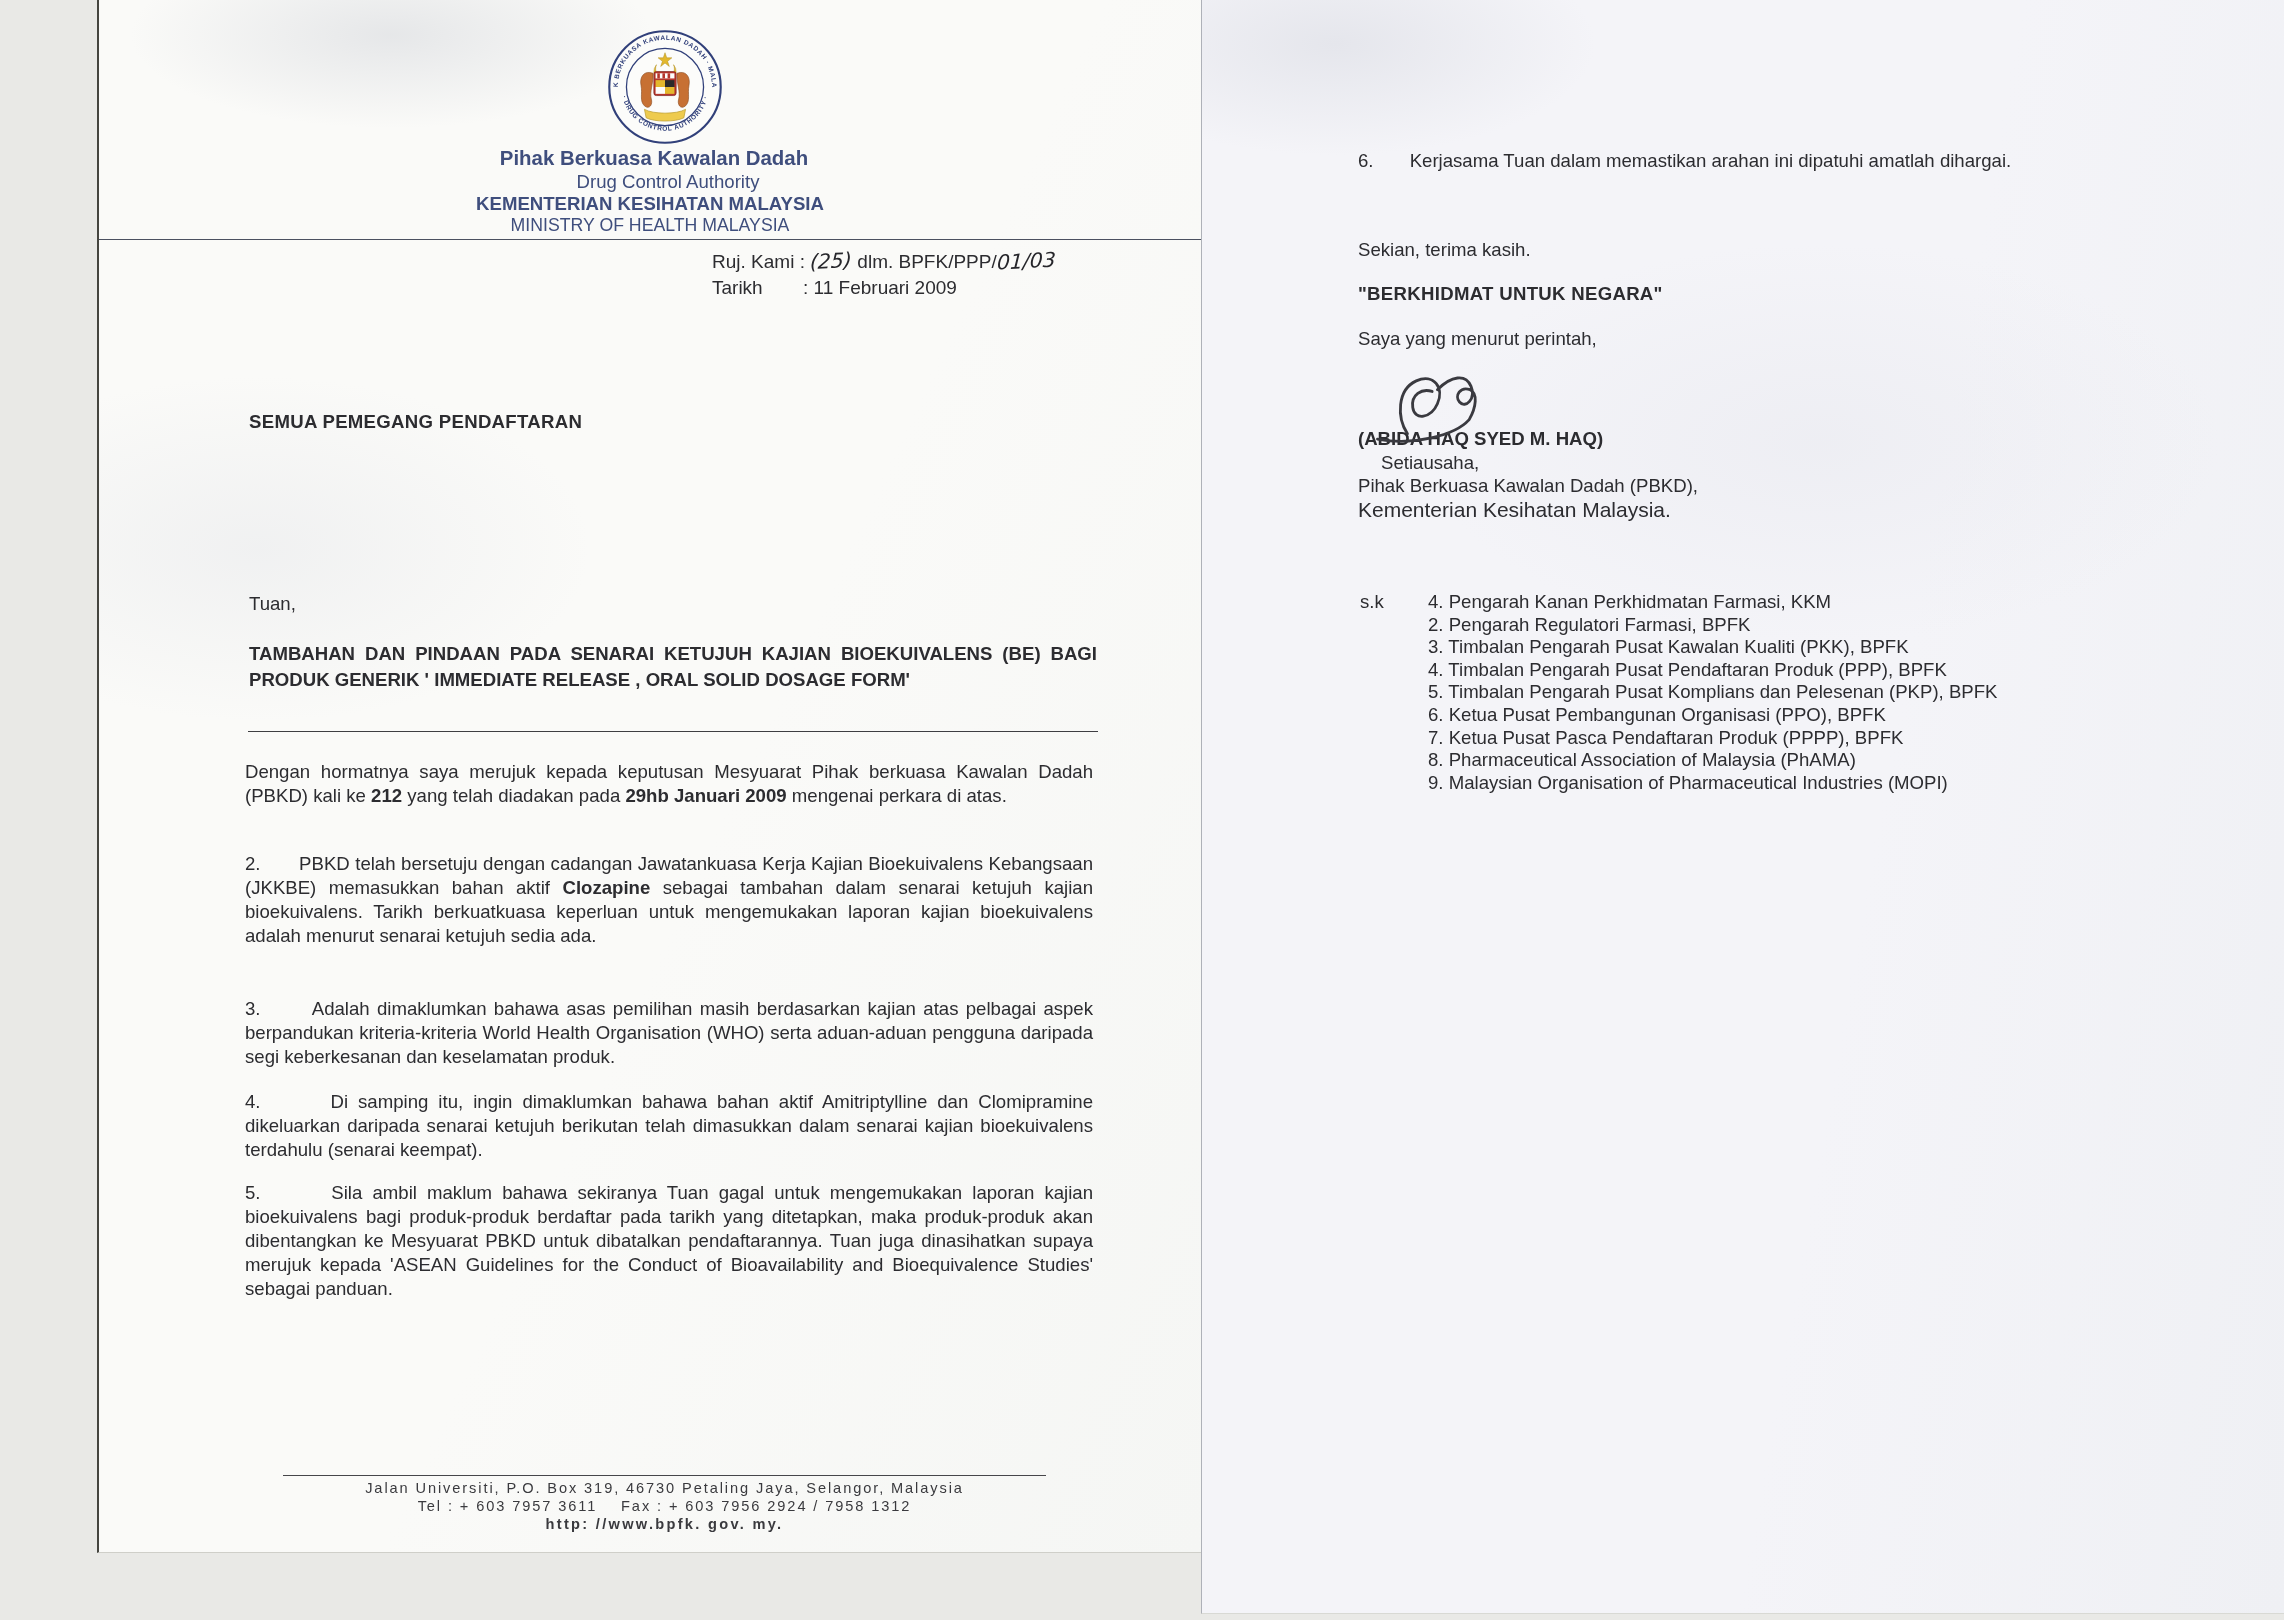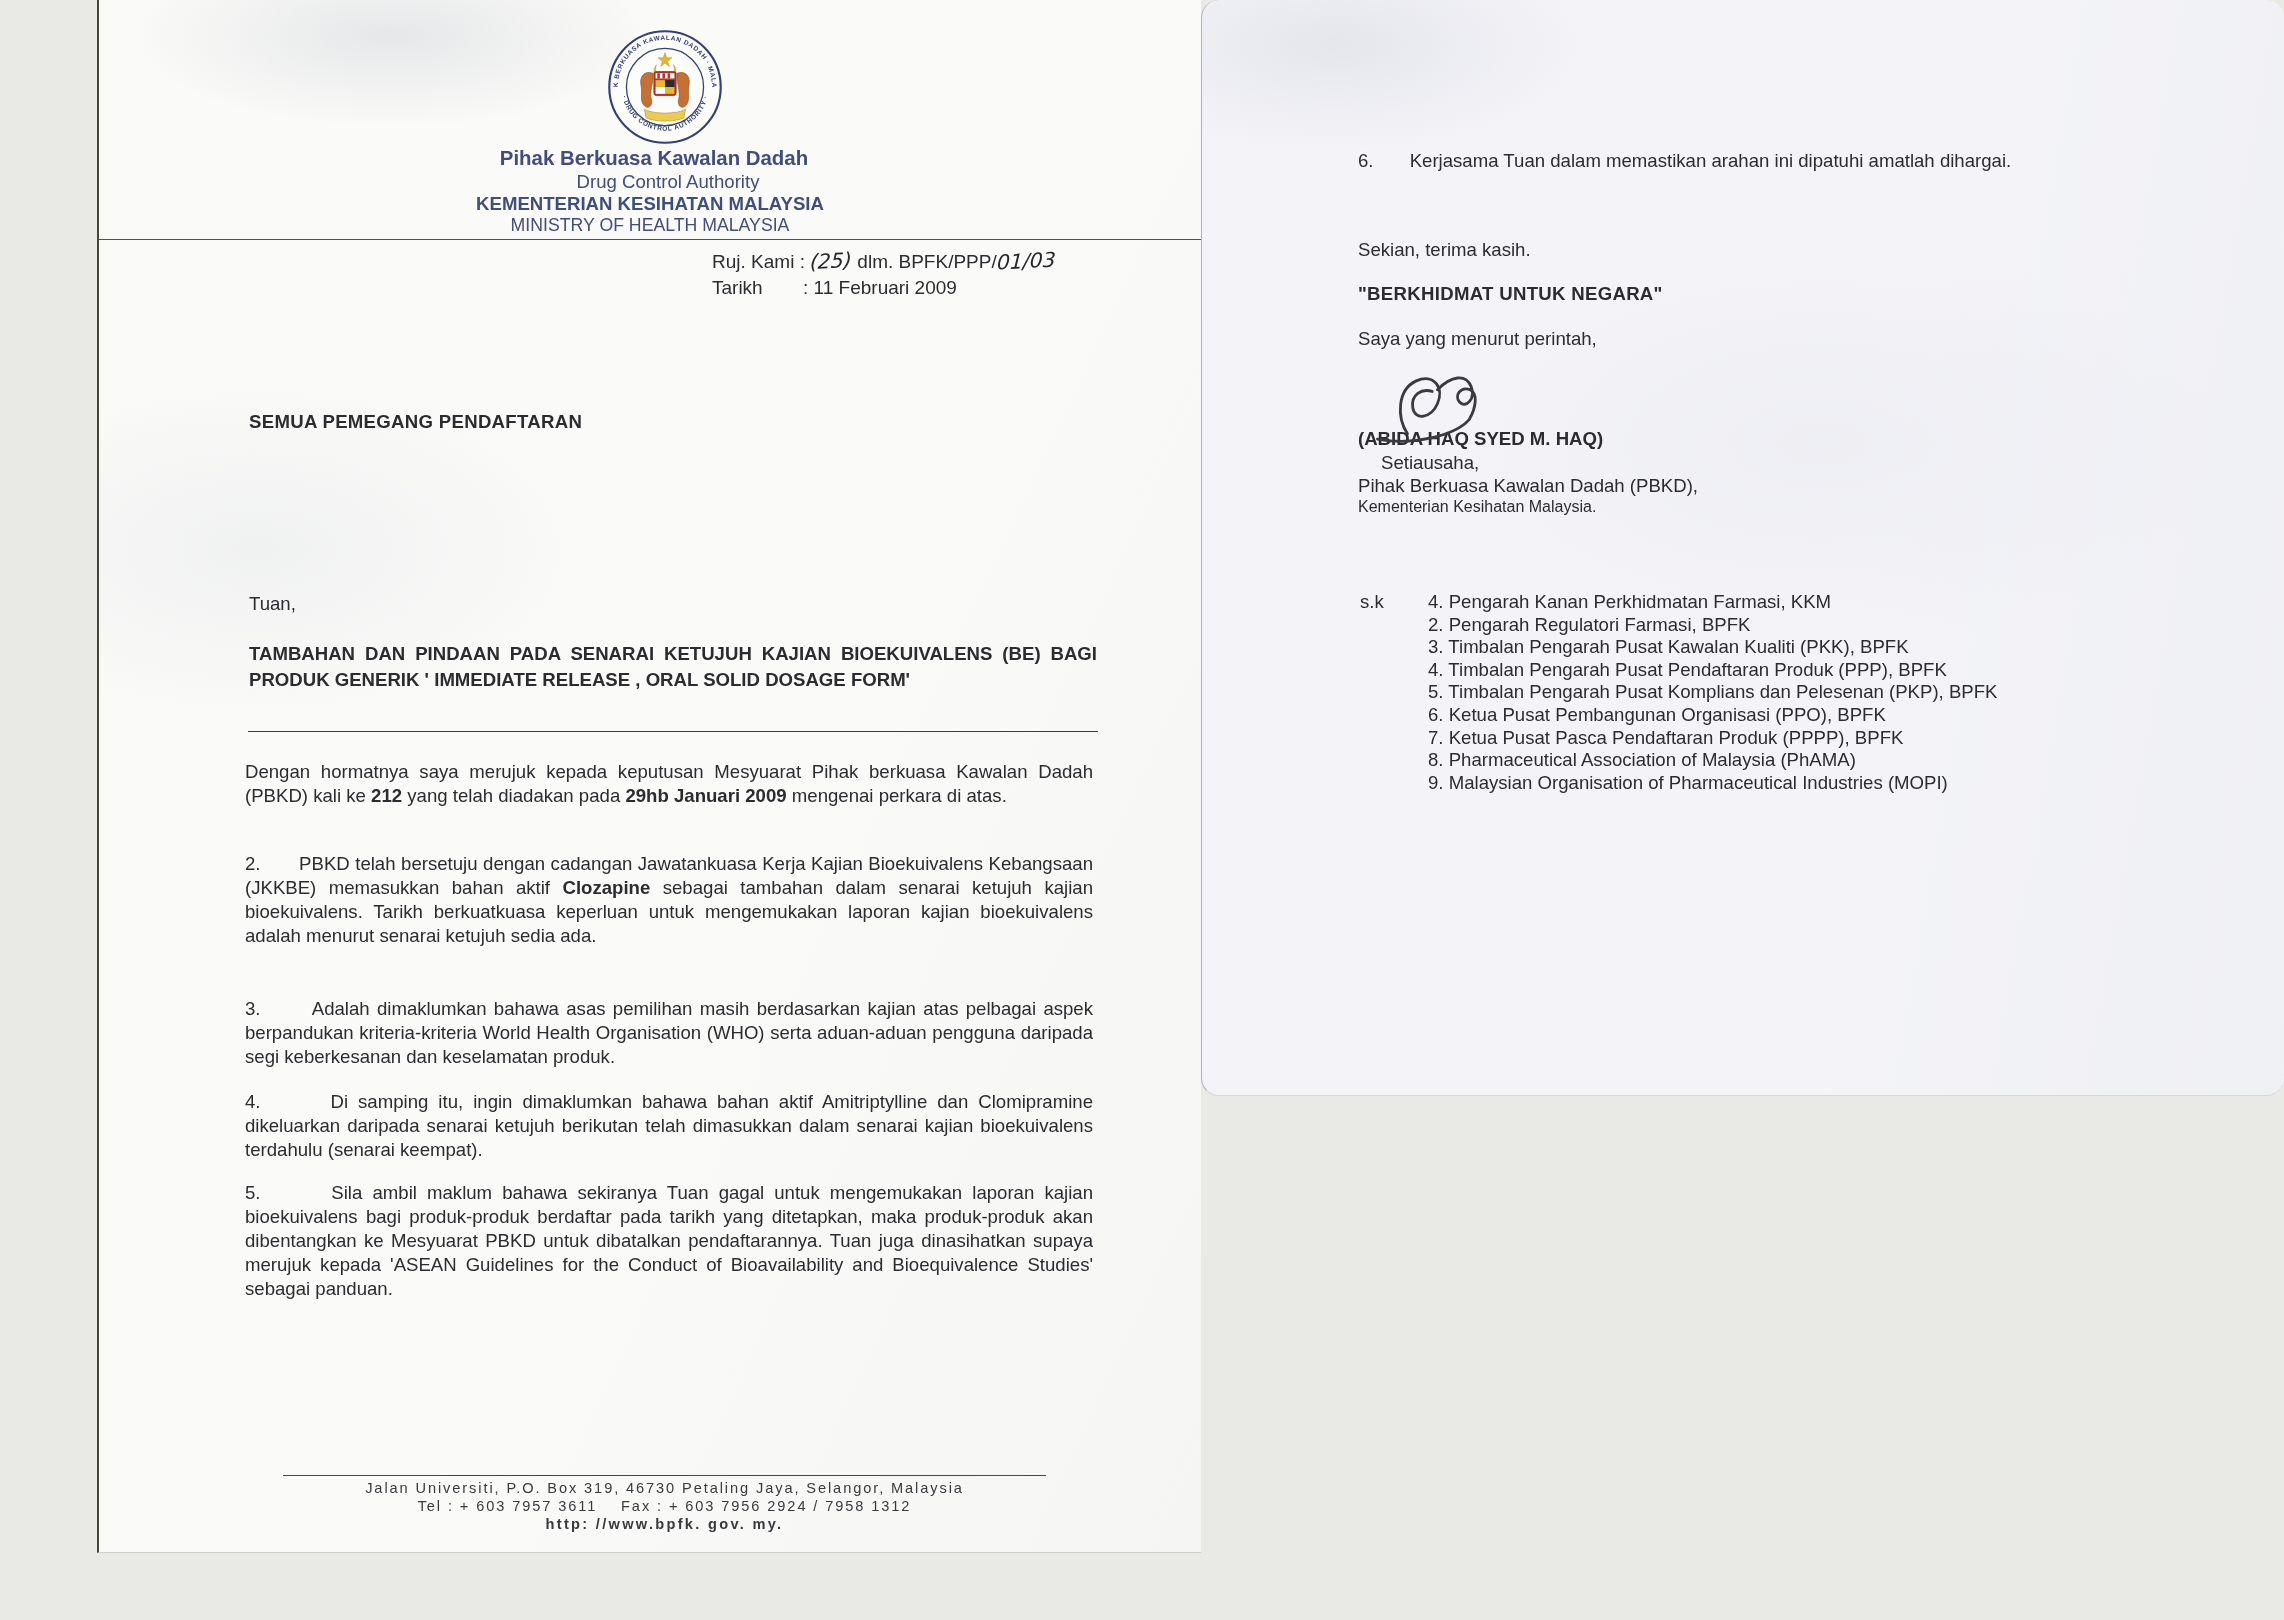--- a/index.html
+++ b/index.html
@@ -13,28 +13,27 @@
   #page-left{
     left:97px;width:1104px;height:1553px;
     background:
       radial-gradient(ellipse 372px 133px at 292px 35px, rgba(205,208,214,.45), transparent 70%),
       radial-gradient(ellipse 443px 230px at 159px 549px, rgba(222,224,229,.35), transparent 75%),
       linear-gradient(115deg, #fafaf8 55%, #f5f6f4 100%);
     border-left:2.7px solid #45453f;
     border-bottom:1.8px solid #cfcfc9;
   }
   #page-right{
-    left:1201px;width:1083px;height:1096px;
+    left:1201px;width:1083px;height:1614px;
     background:
       radial-gradient(ellipse 372px 159px at 133px 44px, rgba(214,216,224,.5), transparent 70%),
       radial-gradient(ellipse 531px 266px at 620px 443px, rgba(228,229,236,.4), transparent 75%),
       linear-gradient(100deg, #f4f4f8 60%, #eff0f4 100%);
     border-left:1.8px solid #aeb1b8;
     border-bottom:1.8px solid #d8d9d4;
-    border-radius:18px;
   }
   .t{position:absolute;}
   .center{left:0;right:0;text-align:center;}
   .navy{color:#3f4e7d;}
   
   #crest{left:506px;top:26.6px;width:120px;height:120px;}
   #org-my{top:147px;font-size:20.4px;font-weight:bold;padding-left:8px;}
   #org-en{top:171px;font-size:18.6px;padding-left:36px;}
   #ministry-my{top:193px;font-size:18.6px;font-weight:bold;}
   #ministry-en{top:215px;font-size:17.7px;}
@@ -62,21 +61,21 @@
   #footer .f3{font-weight:bold;letter-spacing:2.3px;}
   
   #p6{left:156px;top:149px;width:921px;font-size:18.6px;line-height:24px;}
   #closing-thanks{left:156px;top:239px;font-size:18.6px;}
   #slogan{left:156px;top:283px;font-size:18.6px;font-weight:bold;letter-spacing:0.3px;}
   #by-order{left:156px;top:328px;font-size:18.6px;}
   #signature{left:168px;top:365px;width:186px;height:97px;z-index:3;}
   #signer-name{left:156px;top:428px;font-size:18.6px;font-weight:bold;}
   #signer-role1{left:156px;top:452px;font-size:18.6px;margin-left:23px;}
   #signer-role2{left:156px;top:475px;font-size:18.6px;}
-  #signer-role3{left:156px;top:498px;font-size:16px;}
+  #signer-role3{left:156px;top:498px;font-size:21px;}
   #sk-label{left:158px;top:591px;font-size:18.6px;}
   #cc-list{left:226px;top:591px;font-size:18.6px;line-height:22.6px;}
   #cc-list div{white-space:nowrap;}
 </style>
 </head>
 <body>
 
 <div class="page" id="page-left">
 
   <div class="t" id="crest">

